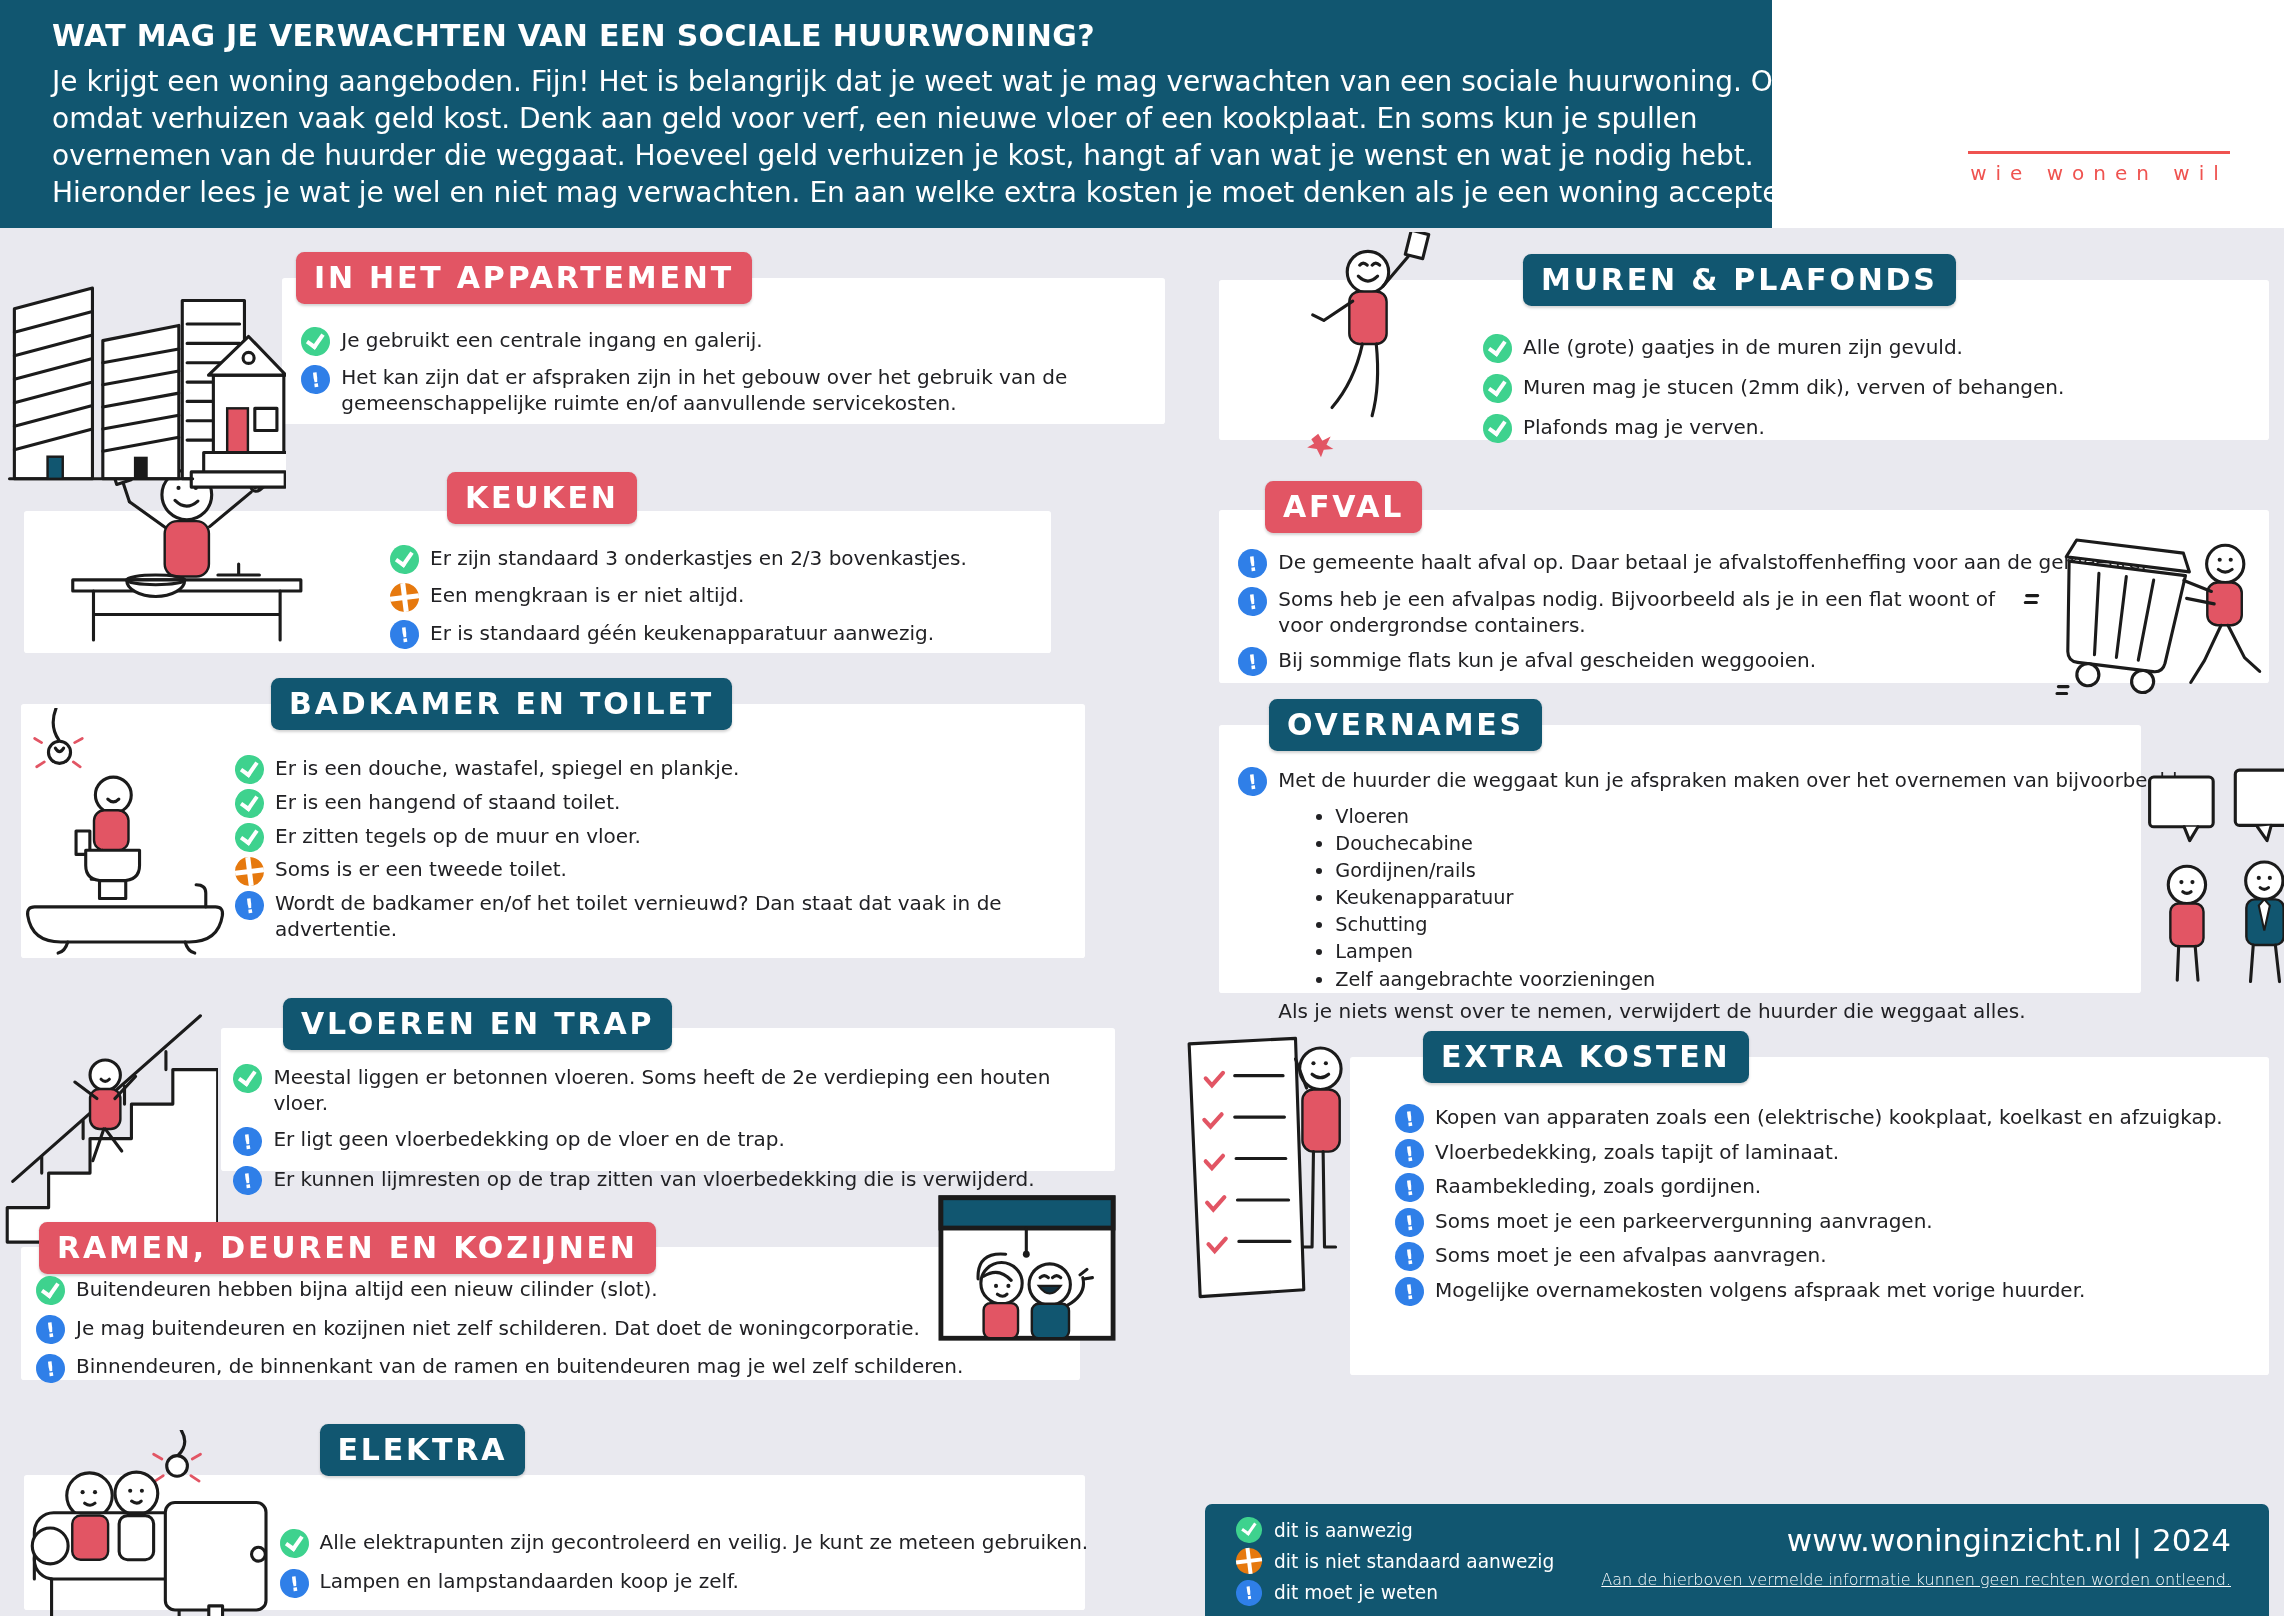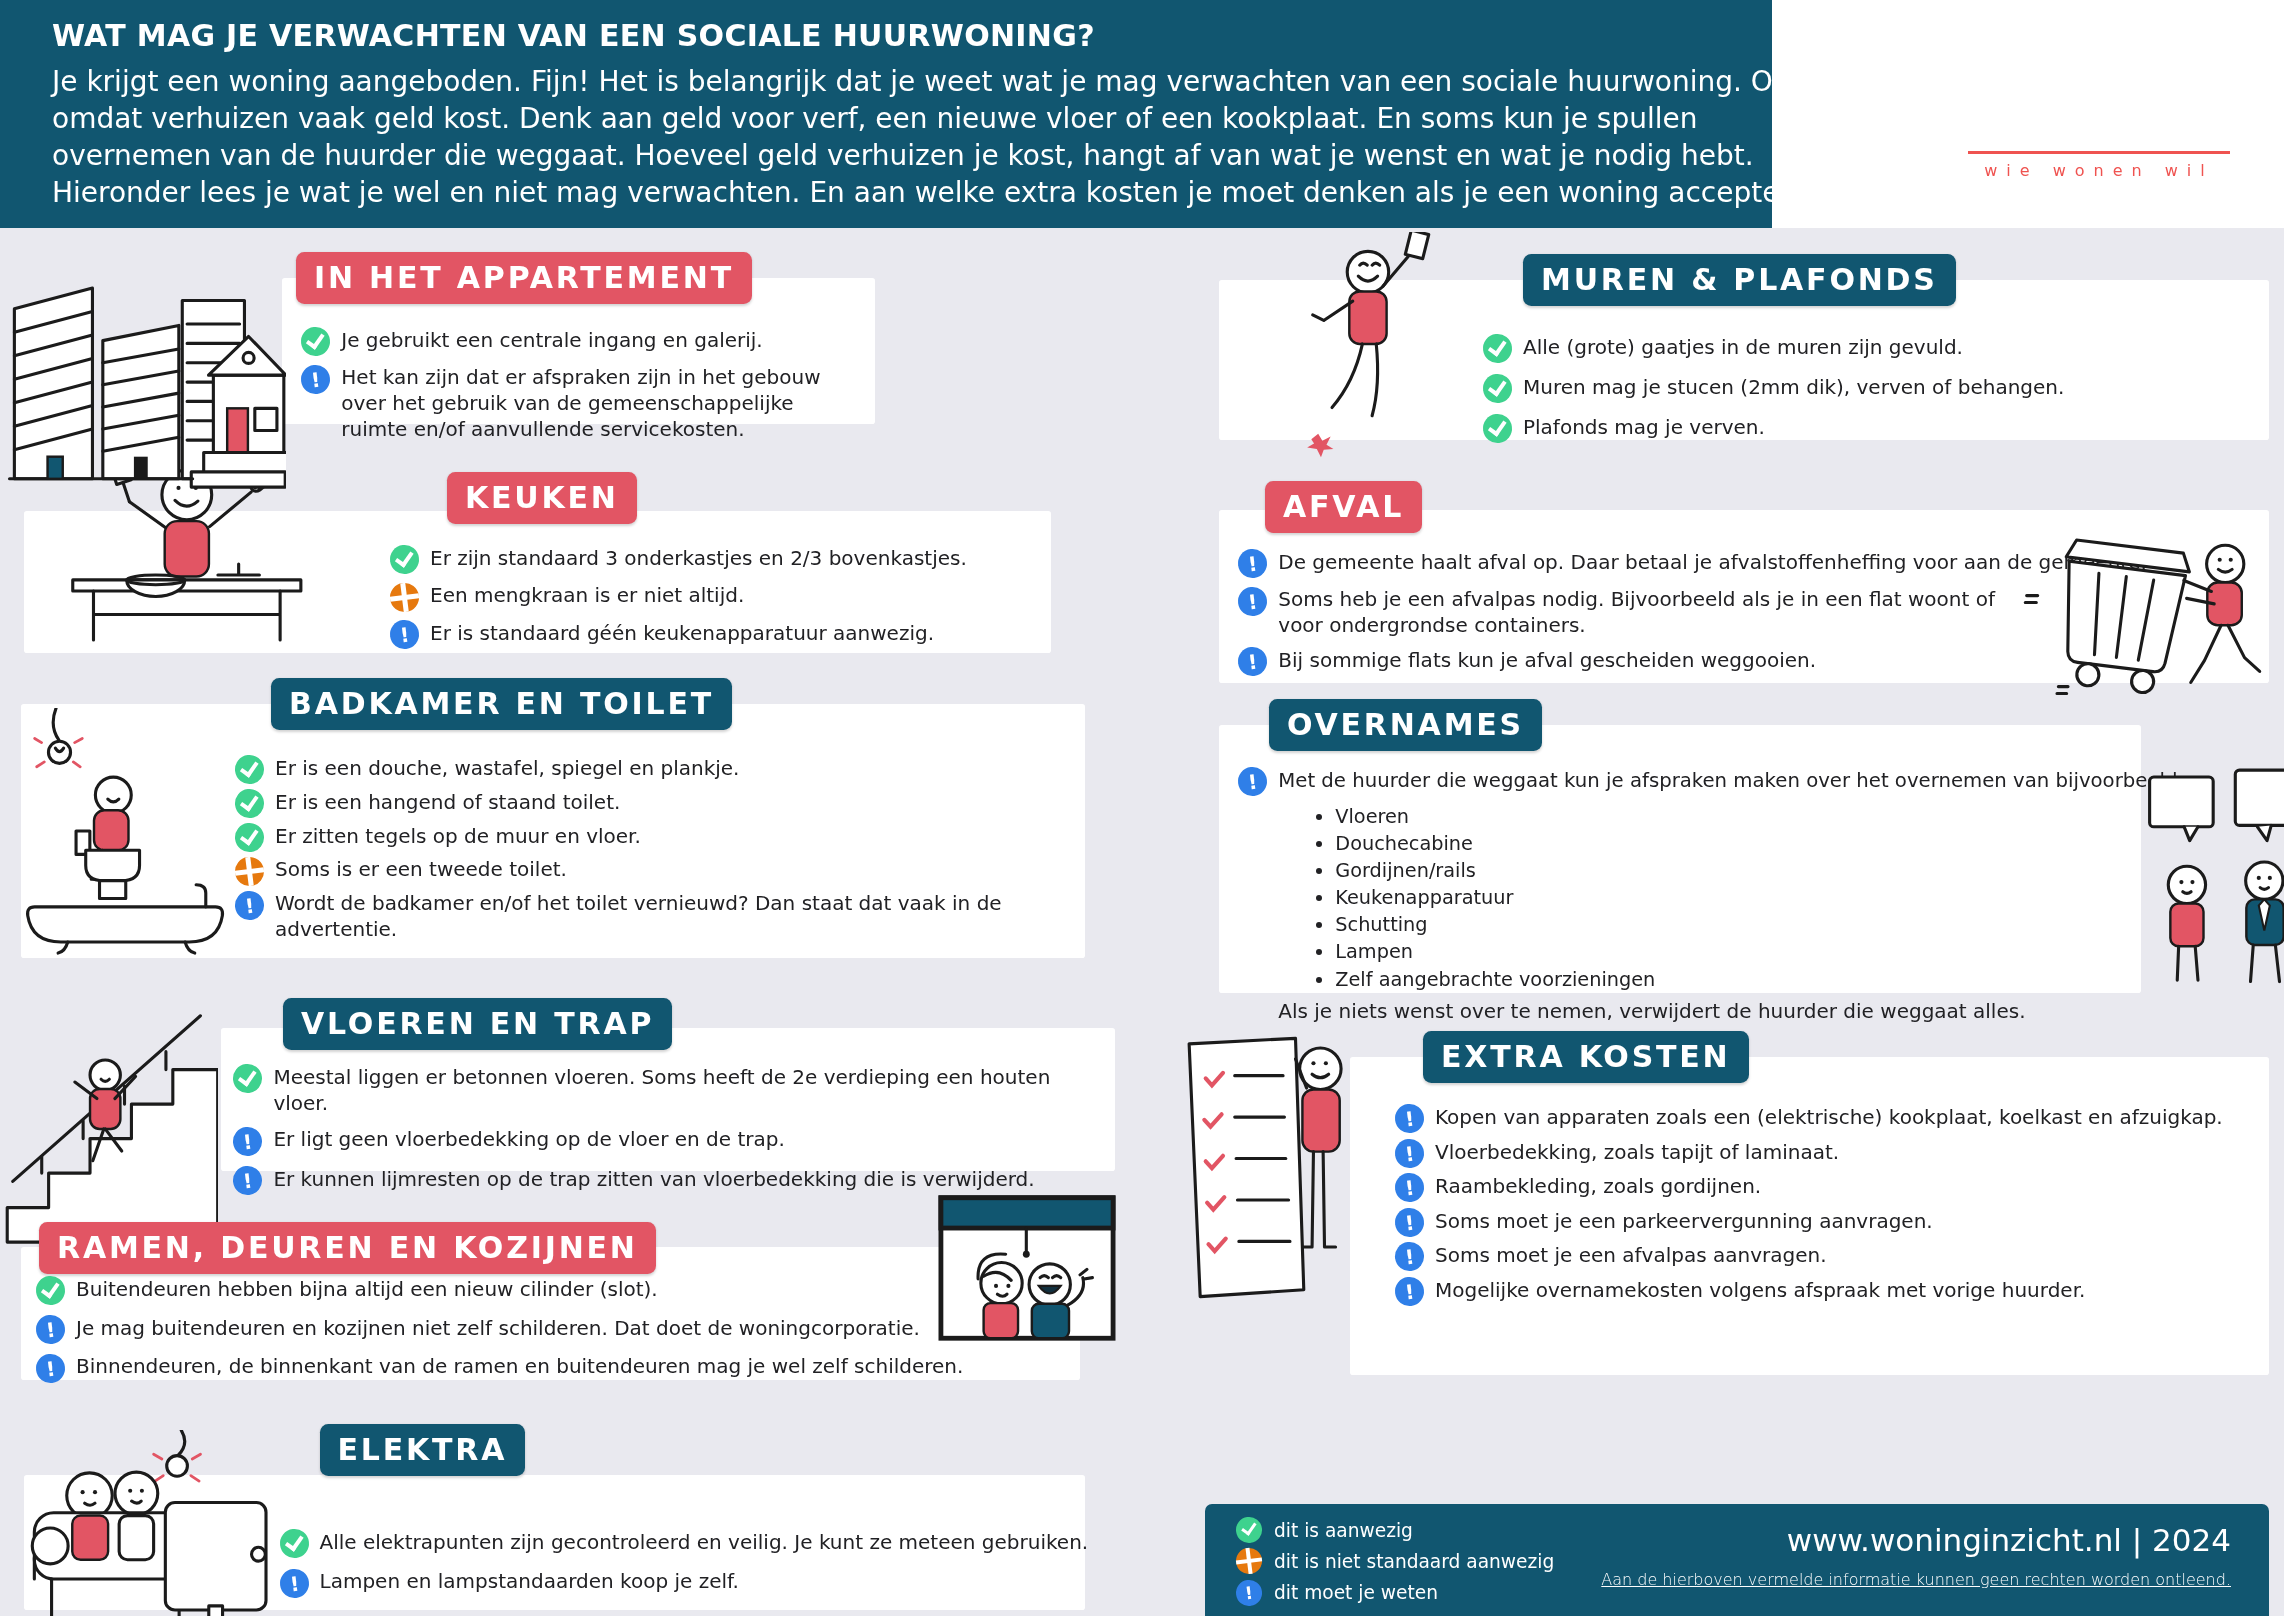--- a/index.html
+++ b/index.html
@@ -25,21 +25,21 @@
   }
   .logo-row{
     position:absolute;left:50%;top:66px;transform:translateX(-50%);
     display:flex;align-items:center;white-space:nowrap;
   }
   .logo-word{font-size:50px;font-weight:800;color:var(--logodark);letter-spacing:0.7px;}
   .logo-pin{width:77px;height:104px;margin:0 4.1px -40px 4.1px;position:relative;z-index:2;}
   .logo-tag{
     position:absolute;right:54px;top:151px;width:262px;border-top:3.5px solid var(--tagred);
     padding-top:7px;text-align:center;color:var(--tagred);
-    font-size:16px;letter-spacing:9px;font-weight:500;white-space:nowrap;
+    font-size:20px;letter-spacing:9px;font-weight:500;white-space:nowrap;
   }
   
   .section{position:absolute;background:#fff;border-radius:2.8px;}
   .badge{
     position:absolute;display:inline-block;padding:8.3px 18px;border-radius:8.3px;
     color:#fff;font-weight:700;font-size:30px;letter-spacing:2.8px;white-space:nowrap;
     box-shadow:0 1.4px 2.8px rgba(0,0,0,.18);
   }
   .badge.red{background:var(--red);}
   .badge.teal{background:var(--teal);}
@@ -55,21 +55,21 @@
   .ic.check{background:var(--green);}
   .ic.check::after{content:"";position:absolute;left:6.2px;top:7px;width:13px;height:7px;
       border-left:4.1px solid #fff;border-bottom:4.1px solid #fff;transform:rotate(-48deg);}
   .ic.plus{background:var(--orange);}
   .ic.plus::before{content:"";position:absolute;left:0;right:0;top:50%;height:4.8px;margin-top:-2.4px;background:#fff;}
   .ic.plus::after{content:"";position:absolute;top:0;bottom:0;left:50%;width:4.8px;margin-left:-2.4px;background:#fff;}
   .ic.info{background:var(--blue);}
   .ic.info::after{content:"!";position:absolute;inset:0;display:flex;align-items:center;justify-content:center;
       color:#fff;font-weight:700;font-size:20px;}
   
-  #sec-appartement{left:282px;top:278px;width:593px;height:146px;}
+  #sec-appartement{left:282px;top:278px;width:883px;height:146px;}
   #sec-appartement .badge{left:14px;top:-26px;}
   #sec-appartement .items{padding:50px 15px 0 19.3px;}
 
   #sec-keuken{left:24px;top:511px;width:1027px;height:142px;}
   #sec-keuken .badge{left:423px;top:-39px;}
   #sec-keuken .items{padding:35px 14px 0 366px;}
 
   #sec-badkamer{left:21px;top:704px;width:1064px;height:254px;}
   #sec-badkamer .badge{left:250px;top:-26px;}
   #sec-badkamer .items{padding:52px 14px 0 214px;}

